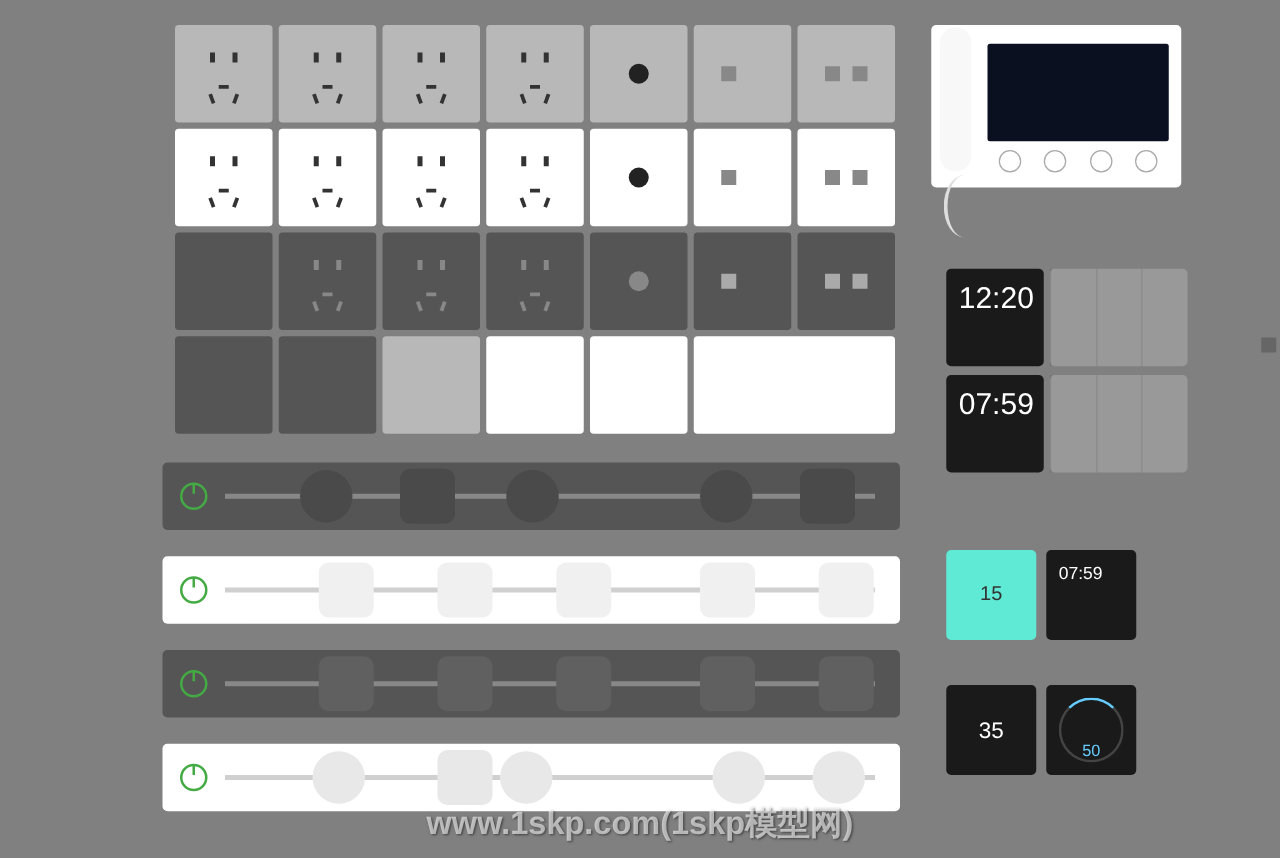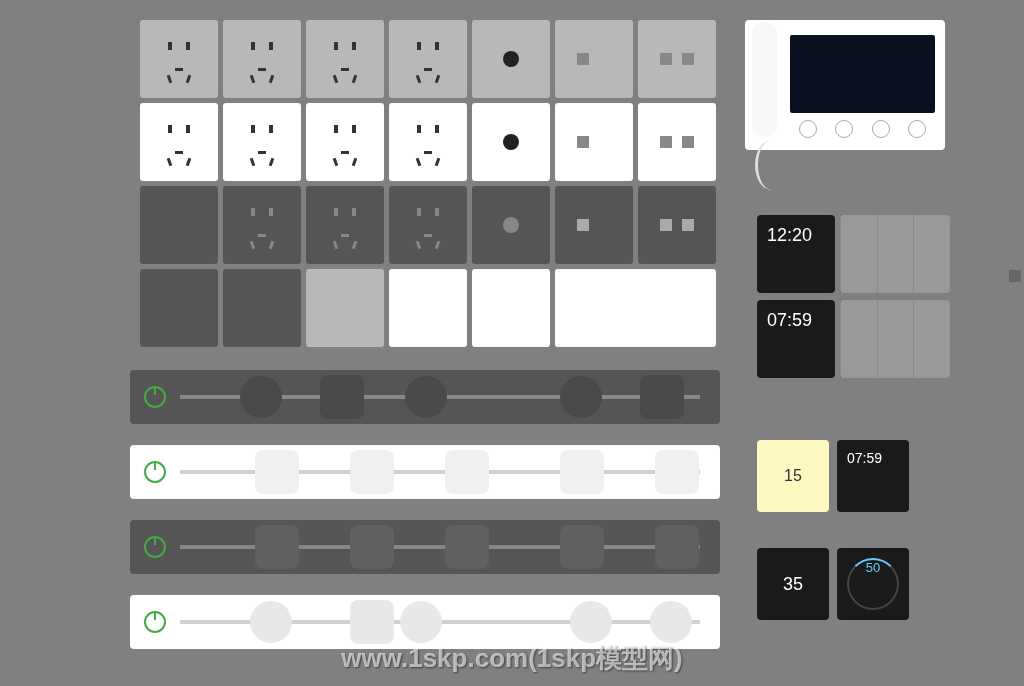--- a/index.html
+++ b/index.html
@@ -26,21 +26,21 @@
 .intercom{position:absolute;left:745px;top:20px;width:200px;height:130px;background:#fff;border-radius:4px}
 .intercom .screen{position:absolute;left:45px;top:15px;width:145px;height:78px;background:#0a1020;border-radius:2px}
 .intercom .btns{position:absolute;left:45px;top:100px;width:145px;display:flex;justify-content:space-around}
 .intercom .btns div{width:16px;height:16px;border:1px solid #aaa;border-radius:50%}
 .handset{position:absolute;left:752px;top:22px;width:25px;height:115px;background:#f8f8f8;border-radius:12px}
 .cord{position:absolute;left:755px;top:140px;width:30px;height:50px;border-left:3px solid #ddd;border-radius:50%}
 .panel{position:absolute;border-radius:4px}
 .blk{background:#1a1a1a;color:#fff}
 .gr{background:#999}
 .wt{background:#fff}
-.time{font-size:18px;font-weight:300;padding:10px}
+.time{font-size:24px;font-weight:300;padding:10px}
 .watermark{position:absolute;bottom:10px;left:0;width:100%;text-align:center;color:rgba(255,255,255,0.6);font-size:26px;font-weight:bold;text-shadow:1px 1px 2px rgba(0,0,0,0.5)}
 .btn3{display:flex;width:100%;height:100%}
 .btn3 div{flex:1;border-left:1px solid rgba(0,0,0,0.1)}
 .scrollbar{position:absolute;right:3px;top:270px;width:12px;height:12px;background:#666}
 </style>
 </head>
 <body>
 
 <div>
 
@@ -264,32 +264,32 @@
       <div class="time">07:59</div>
     </div>
 <div class="panel gr" style="left:840px;top:300px;width:110px;height:78px">
       <div class="btn3">
         <div></div>
         <div></div>
         <div></div>
       </div>
     </div>
 
-<div class="panel wt" style="left:757px;top:440px;width:72px;height:72px;background:#fef9c3;display:flex;align-items:center;justify-content:center">
+<div class="panel wt" style="left:757px;top:440px;width:72px;height:72px;background:#5eead4;display:flex;align-items:center;justify-content:center">
       <span style="font-size:16px;color:#333">15</span>
     </div>
 <div class="panel blk" style="left:837px;top:440px;width:72px;height:72px">
       <div class="time" style="font-size:14px">07:59</div>
     </div>
 
 <div class="panel blk" style="left:757px;top:548px;width:72px;height:72px;display:flex;align-items:center;justify-content:center">
       <span style="font-size:18px;color:#fff">35</span>
     </div>
 <div class="panel blk" style="left:837px;top:548px;width:72px;height:72px;display:flex;align-items:center;justify-content:center">
-  <div style="width:48px;height:48px;border:2px solid #444;border-top-color:#6cf;border-radius:50%;display:flex;align-items:flex-start;justify-content:center">
+  <div style="width:48px;height:48px;border:2px solid #444;border-top-color:#6cf;border-radius:50%;display:flex;align-items:flex-end;justify-content:center">
         <span style="font-size:13px;color:#6cf">50</span>
       </div>
 </div>
 
 </div>
 
 <div class="scrollbar"></div>
 <div class="watermark">www.1skp.com(1skp模型网)</div>
 
 </body></html>

